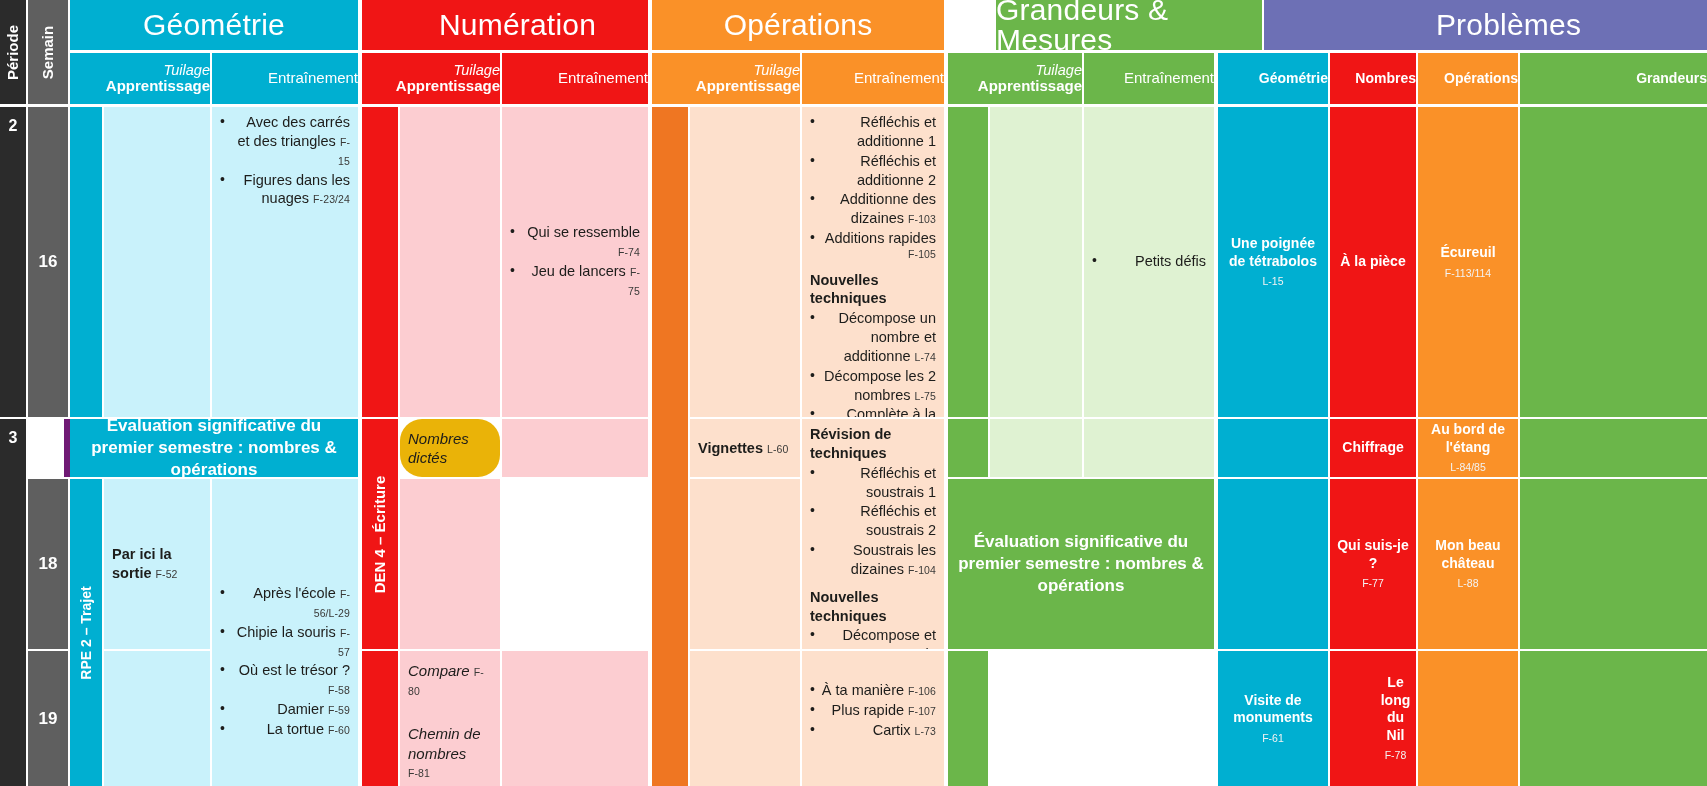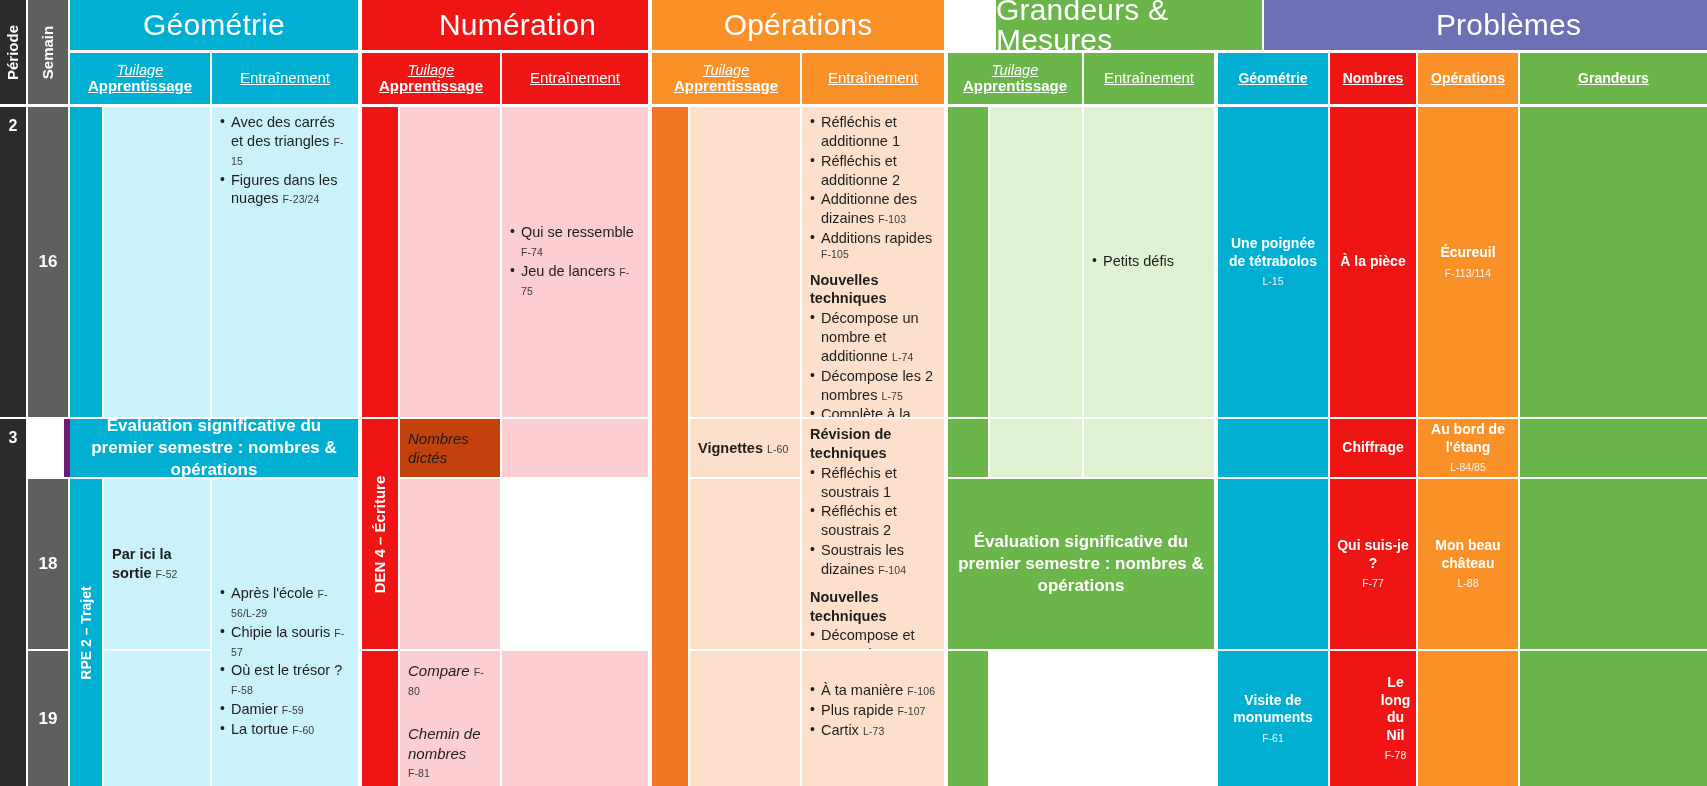--- a/index.html
+++ b/index.html
@@ -15,22 +15,22 @@
   .cell { position:absolute; overflow:hidden; }
 
   
   .dom-title {
     display:flex; align-items:center; justify-content:center;
     color:#ffffff; font-size:30px; font-weight:400; letter-spacing:.2px;
     line-height:1;
   }
   
   .sub-head {
-    display:flex; flex-direction:column; align-items:center; justify-content:center;
-    color:#ffffff; line-height:1.12; text-align:center;text-decoration:underline;
+    display:flex; flex-direction:column; align-items:flex-end; justify-content:center;
+    color:#ffffff; line-height:1.12; text-align:center;
   }
   .sub-head .it { font-style:italic; font-size:14.5px; font-weight:400; }
   .sub-head .bd { font-weight:bold; font-size:15px; }
   .sub-head .one { font-size:15px; font-weight:400; }
   .sub-head .onebd { font-size:14px; font-weight:bold; }
 
   
   .rot {
     display:flex; align-items:center; justify-content:center;
     color:#ffffff; font-weight:bold;
@@ -40,21 +40,21 @@
   
   .numcell {
     display:flex; align-items:center; justify-content:center;
     color:#ffffff; font-weight:bold; font-size:17px;
   }
   .periodcell { font-size:16px; align-items:flex-start; padding-top:10px; }
 
   
   .body-cell { padding:6px 8px; color:#1d1d1b; font-size:14.5px; line-height:1.3; }
   .body-cell ul { list-style:none; }
-  .body-cell li { position:relative; padding-left:11px; margin-bottom:1px; }
+  .body-cell li { position:relative; padding-left:11px; margin-bottom:1px;text-align:right; }
   .body-cell li:before {
     content:"\2022"; position:absolute; left:0; top:-1px; font-size:14px;
   }
   .ref { font-size:10.5px; color:#3a3a38; letter-spacing:.1px; }
   .ref-light { font-size:10.5px; color:#f3f3f3; }
   .grp-title { font-weight:bold; margin:9px 0 1px; }
   .ital { font-style:italic; font-size:15px; }
   .bold { font-weight:bold; }
 
   
@@ -238,21 +238,21 @@
         <span>Qui se ressemble</span>
         <span class="ref">F-74</span>
       </li>
       <li>
         <span>Jeu de lancers</span>
         <span class="ref">F-75</span>
       </li>
     </ul>
   </div>
 
-  <div class="cell body-cell vcenter" style="left:400px;top:419px;width:100px;height:58px;background:#c2410c;">
+  <div class="cell body-cell vcenter" style="left:400px;top:419px;width:100px;height:58px;background:#eab308;border-radius:22px;">
     <span class="ital midtext">Nombres dictés</span>
   </div>
   <div class="cell body-cell" style="left:502px;top:419px;width:146px;height:58px;background:#FCCDD1;"></div>
 
   <div class="cell body-cell" style="left:400px;top:479px;width:100px;height:170px;background:#FCCDD1;"></div>
 
   <div class="cell body-cell" style="left:400px;top:651px;width:100px;height:135px;background:#FCCDD1;">
     <div style="margin-top:4px;">
       <span class="ital">Compare</span>
       <span class="ref">F-80</span>

